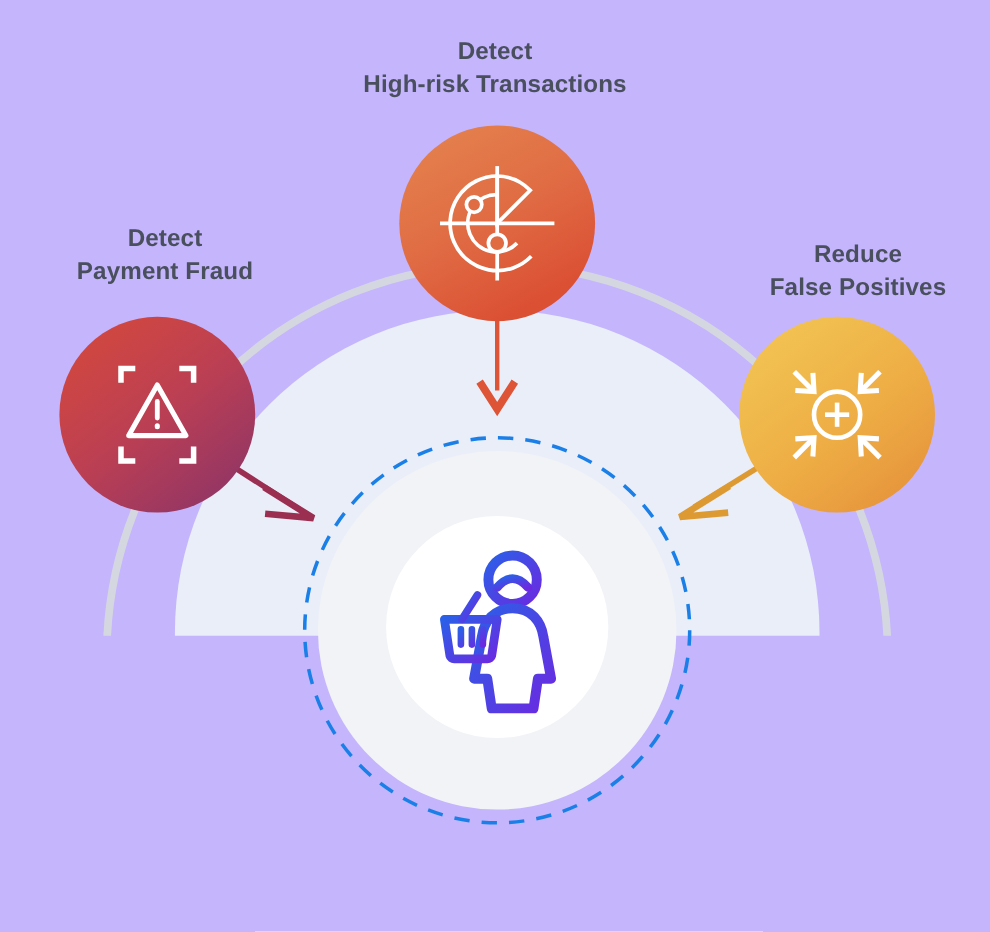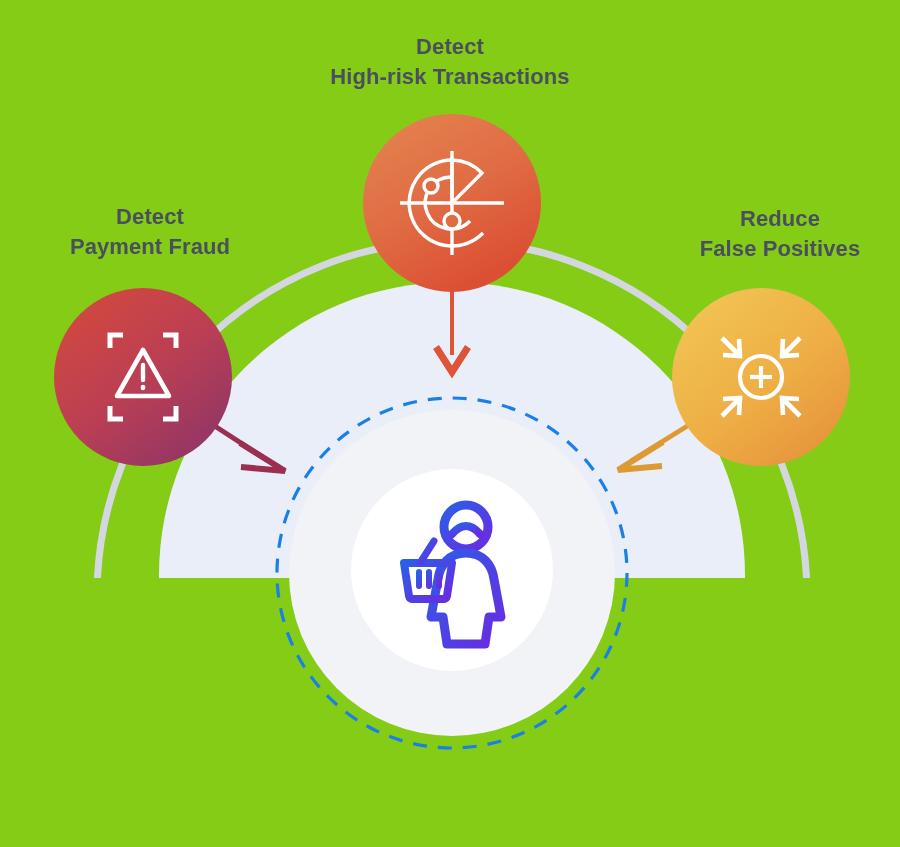--- a/index.html
+++ b/index.html
@@ -7,21 +7,21 @@
     margin: 0;
     padding: 0;
     background: #ffffff;
   }
   #stage {
     position: relative;
     width: 900px;
     height: 847px;
     overflow: hidden;
     font-family: "Liberation Sans", sans-serif;
-    background: #84cc16;
+    background: #c4b5fd;
   }
   #diagram-svg {
     position: absolute;
     top: 0;
     left: 0;
     width: 900px;
     height: 847px;
   }
   .node-label {
     position: absolute;
@@ -29,21 +29,21 @@
     color: #4a4f5e;
     font-size: 22px;
     font-weight: 700;
     line-height: 1.35;
     letter-spacing: 0.1px;
     white-space: pre-line;
     font-family: "Liberation Sans", sans-serif;
   }
   #label-top    { left: 300px; top: 32px;  width: 300px; }
   #label-left   { left: 32px;  top: 202px; width: 236px; }
-  #label-right  { left: 662px; top: 204px; width: 236px; }
+  #label-right  { left: 662px; top: 216px; width: 236px; }
 </style>
 </head>
 <body>
 
 <div id="stage">
 
   <svg id="diagram-svg" viewBox="0 0 900 847">
     <defs>
       <linearGradient id="grad-top" x1="0" y1="0" x2="0.55" y2="1">
         <stop offset="0%" stop-color="#e5854f"></stop>

